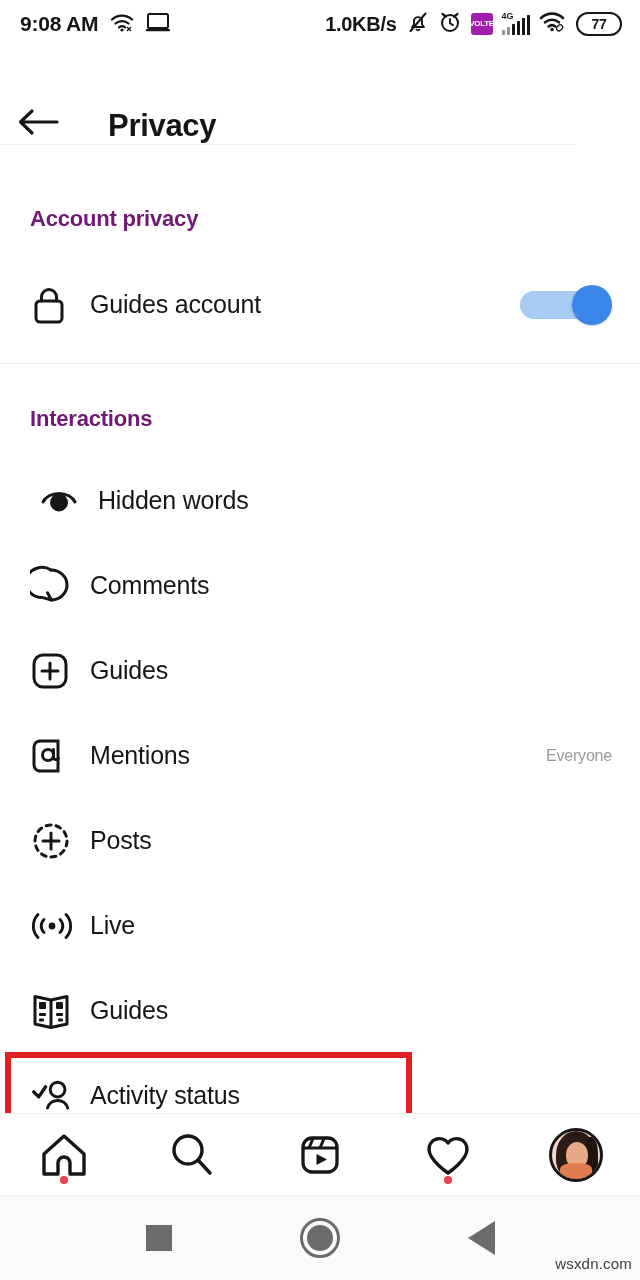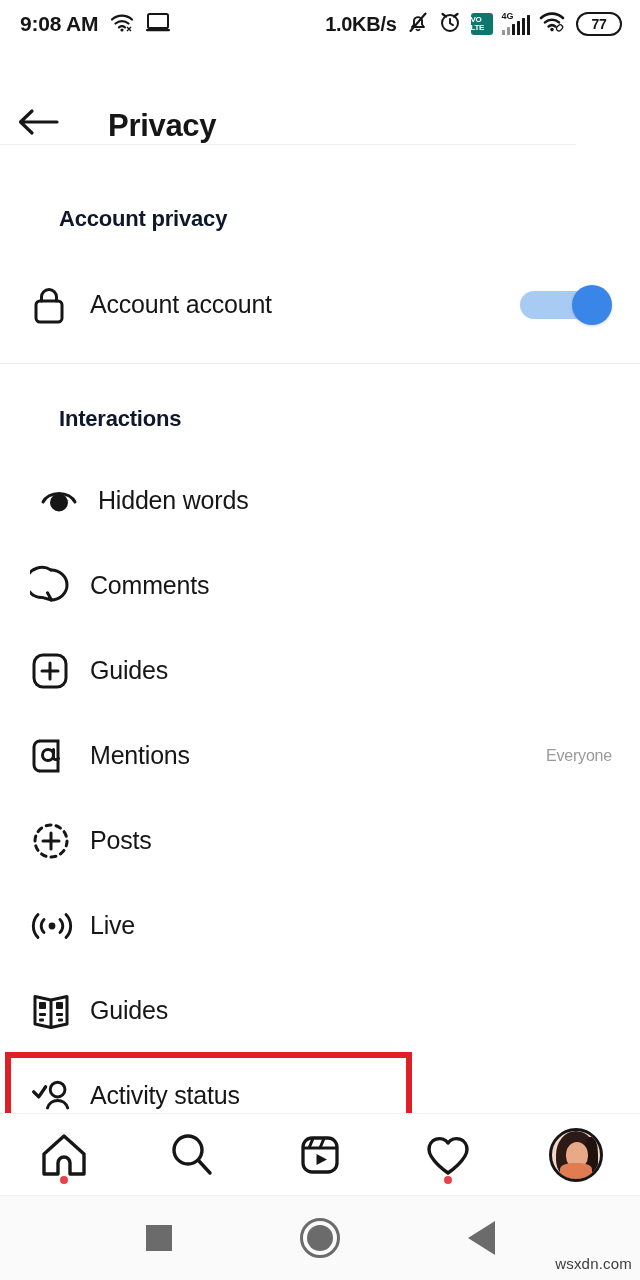--- a/index.html
+++ b/index.html
@@ -19,22 +19,22 @@
     color:#161616;
     gap:28px;
   }
   .sb-left { display:flex; align-items:center; gap:11px; }
   .sb-right { display:flex; align-items:center; gap:9px; }
   .sb-time { font-size:21px; font-weight:bold; letter-spacing:-0.2px; }
   .sb-speed { font-size:20px; font-weight:bold; letter-spacing:-0.3px; margin-right:1px;}
   .ico { display:block; }
 
   .volte {
-    width:22px;height:22px;background:#0f766e;border-radius:3px;
-    display:flex;flex-direction:column;align-items:flex-start;justify-content:center;
+    width:22px;height:22px;background:#a21caf;border-radius:3px;
+    display:flex;flex-direction:row;align-items:center;justify-content:center;
     color:#fff;line-height:8px;
   }
   .volte b { font-size:8px; font-weight:bold; letter-spacing:-0.3px; }
 
   .sig-wrap { position:relative; display:flex; align-items:flex-end; gap:1.5px; height:22px;}
   .sig-wrap .g4 { position:absolute; top:-2px; left:0px; font-size:9px; font-weight:bold;}
   .bar { width:3.5px; background:#161616; border-radius:0.5px; }
 
   .batt {
     width:46px;height:24px;border:2.2px solid #161616;border-radius:12px;
@@ -47,22 +47,22 @@
     position:absolute; top:48px; left:0; width:576px; height:97px;
     display:flex; align-items:flex-end; padding-left:16px; gap:48px;
     border-bottom:1px solid #f0f0f0;
     background:#fff;
   }
   .header-title { font-size:31px; font-weight:bold; color:#161616; letter-spacing:-0.3px;}
   .back-btn { width:44px;height:44px; display:flex;align-items:center;justify-content:center; cursor:pointer;}
 
   
   .section-title {
-    font-size:22px; font-weight:bold; color:#0f172a;
-    padding-left:30px; letter-spacing:-0.2px;margin-left:29px;
+    font-size:22px; font-weight:bold; color:#701a75;
+    padding-left:30px; letter-spacing:-0.2px;
   }
   .sec-divider { width:640px; height:1px; background:#efefef; }
 
   .row {
     height:85px; display:flex; align-items:center;
     padding-left:30px; padding-right:28px;
     position:relative;
   }
   .row .icon-slot {
     width:46px; min-width:46px; display:flex; align-items:center; justify-content:flex-start;
@@ -210,21 +210,21 @@
   <div style="position:absolute; top:146px; left:0; width:640px;">
     <div class="section-title" style="padding-top:60px;">Account privacy</div>
 
     <div class="row" style="margin-top:30px;">
       <span class="icon-slot">
         <svg width="38" height="42" viewBox="0 0 38 42">
           <rect x="6" y="17" width="26" height="21" rx="4" stroke="#161616" stroke-width="3" fill="none"></rect>
           <path d="M11.5 17 V13 a7.5 7.5 0 0 1 15 0 V17" stroke="#161616" stroke-width="3" fill="none" stroke-linecap="round"></path>
         </svg>
       </span>
-      <span class="row-label">Account account</span>
+      <span class="row-label">Guides account</span>
       <span class="toggle">
         <span class="track"></span>
         <span class="thumb"></span>
       </span>
     </div>
   </div>
 
   <div class="sec-divider" style="position:absolute; top:363px; left:0;"></div>
 
   <div style="position:absolute; top:364px; left:0; width:640px;">

